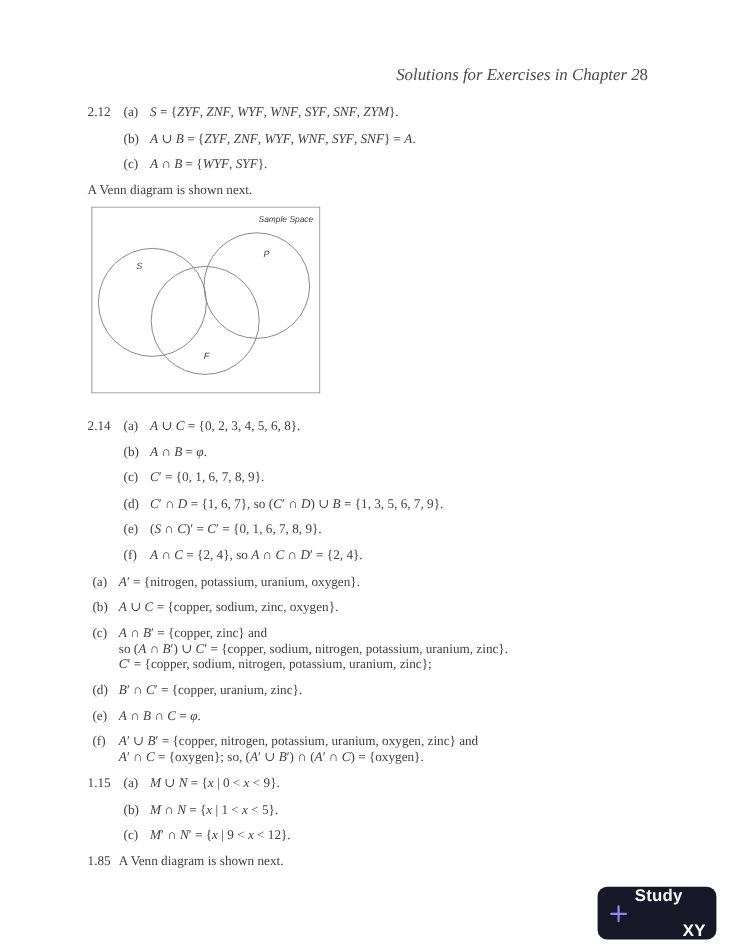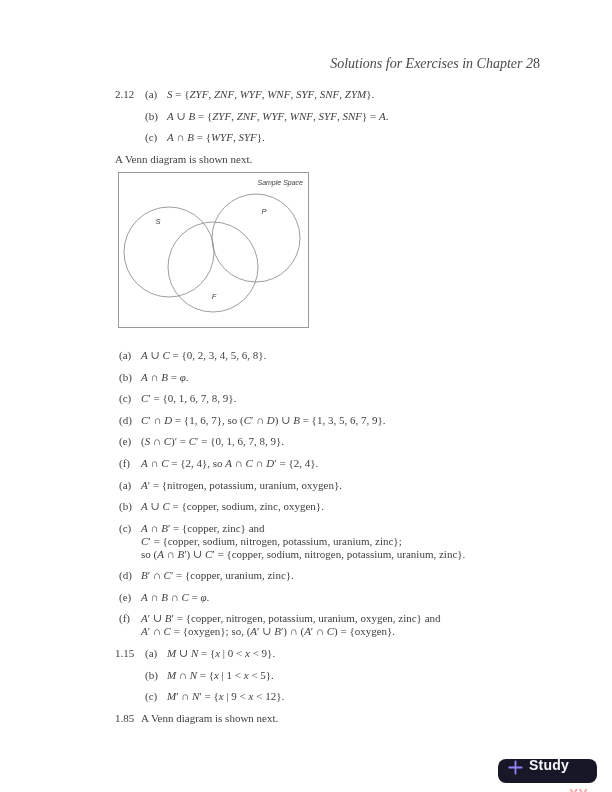--- a/index.html
+++ b/index.html
@@ -17,21 +17,21 @@
   }
   .header {
     display: flex;
     justify-content: flex-end;
     align-items: baseline;
     font-style: italic;
     font-size: 14px;
     color: #4a4a4a;
   }
   .header .pagenum { font-style: normal; }
-  .exercise { display: flex; margin-top: 9px; margin-left: 42px; }
+  .exercise { display: flex; margin-top: 9px; }
   #exercise-list > .exercise:first-child { margin-top: 18px; }
   .ex-num { width: 26px; flex: none; }
   .ex-body { flex: 1; min-width: 0; }
   .item { display: flex; margin-top: 8.5px; padding-left: 4px; }
   .ex-body > .item:first-child { margin-top: 0; }
   .item-label { width: 22px; flex: none; }
   .item-content { flex: 1; min-width: 0; }
   .math-line { white-space: nowrap; }
   .math-line i { font-style: italic; }
   .venn-wrap { margin: 6px 0 12px 3px; width: 191px; }
@@ -39,34 +39,34 @@
   .venn-wrap text {
     font-family: "Liberation Sans", "DejaVu Sans", sans-serif;
     font-style: italic;
     fill: #3d3d3d;
   }
   .vss { font-size: 7px; }
   .vlabel { font-size: 7.5px; }
   .logo {
     position: absolute;
     right: 15px; bottom: 9px;
-    height: 24px;
+    height: 44px;
     padding: 0 9px;
     background: #171727;
     border-radius: 8px;
     display: flex;
-    align-items: flex-start;
+    align-items: center;
     gap: 5px;
     font-family: "Liberation Sans", "DejaVu Sans", sans-serif;
     font-weight: 700;
     font-size: 14px;
     letter-spacing: 0.2px;
   }
   .logo-study { color: #f5f5fa; }
-  .logo-xy { color: #fca5a5; margin-top: 29px; }
+  .logo-xy { color: #ffffff; margin-top: 29px; }
 </style>
 </head>
 <body>
 
 <div class="page">
 
   <div class="header">
     <span>Solutions for Exercises in Chapter 2</span>
     <span class="pagenum">8</span>
   </div>
@@ -106,20 +106,21 @@
       <circle cx="95" cy="95" r="45" fill="none" stroke="#848484" stroke-width="0.8"></circle>
       <text class="vss" x="185" y="13" text-anchor="end">Sample Space</text>
       <text class="vlabel" x="40" y="52" text-anchor="middle">S</text>
       <text class="vlabel" x="146" y="42" text-anchor="middle">P</text>
       <text class="vlabel" x="96" y="127" text-anchor="middle">F</text>
     </svg>
   </div>
 </div>
       </div>
       <div class="exercise">
+        <div class="ex-num">2.14</div>
         <div class="ex-body">
           <div class="item">
             <div class="item-label">(a)</div>
             <div class="item-content">
               <div class="math-line"><i>A</i> ∪ <i>C</i> = {0, 2, 3, 4, 5, 6, 8}.</div>
             </div>
           </div>
           <div class="item">
             <div class="item-label">(b)</div>
             <div class="item-content">
@@ -163,22 +164,22 @@
           <div class="item">
             <div class="item-label">(b)</div>
             <div class="item-content">
               <div class="math-line"><i>A</i> ∪ <i>C</i> = {copper, sodium, zinc, oxygen}.</div>
             </div>
           </div>
           <div class="item">
             <div class="item-label">(c)</div>
             <div class="item-content">
               <div class="math-line"><i>A</i> ∩ <i>B</i>′ = {copper, zinc} and</div>
+              <div class="math-line">so (<i>A</i> ∩ <i>B</i>′) ∪ <i>C</i>′ = {copper, sodium, nitrogen, potassium, uranium, zinc}.</div>
               <div class="math-line"><i>C</i>′ = {copper, sodium, nitrogen, potassium, uranium, zinc};</div>
-              <div class="math-line">so (<i>A</i> ∩ <i>B</i>′) ∪ <i>C</i>′ = {copper, sodium, nitrogen, potassium, uranium, zinc}.</div>
             </div>
           </div>
           <div class="item">
             <div class="item-label">(d)</div>
             <div class="item-content">
               <div class="math-line"><i>B</i>′ ∩ <i>C</i>′ = {copper, uranium, zinc}.</div>
             </div>
           </div>
           <div class="item">
             <div class="item-label">(e)</div>

